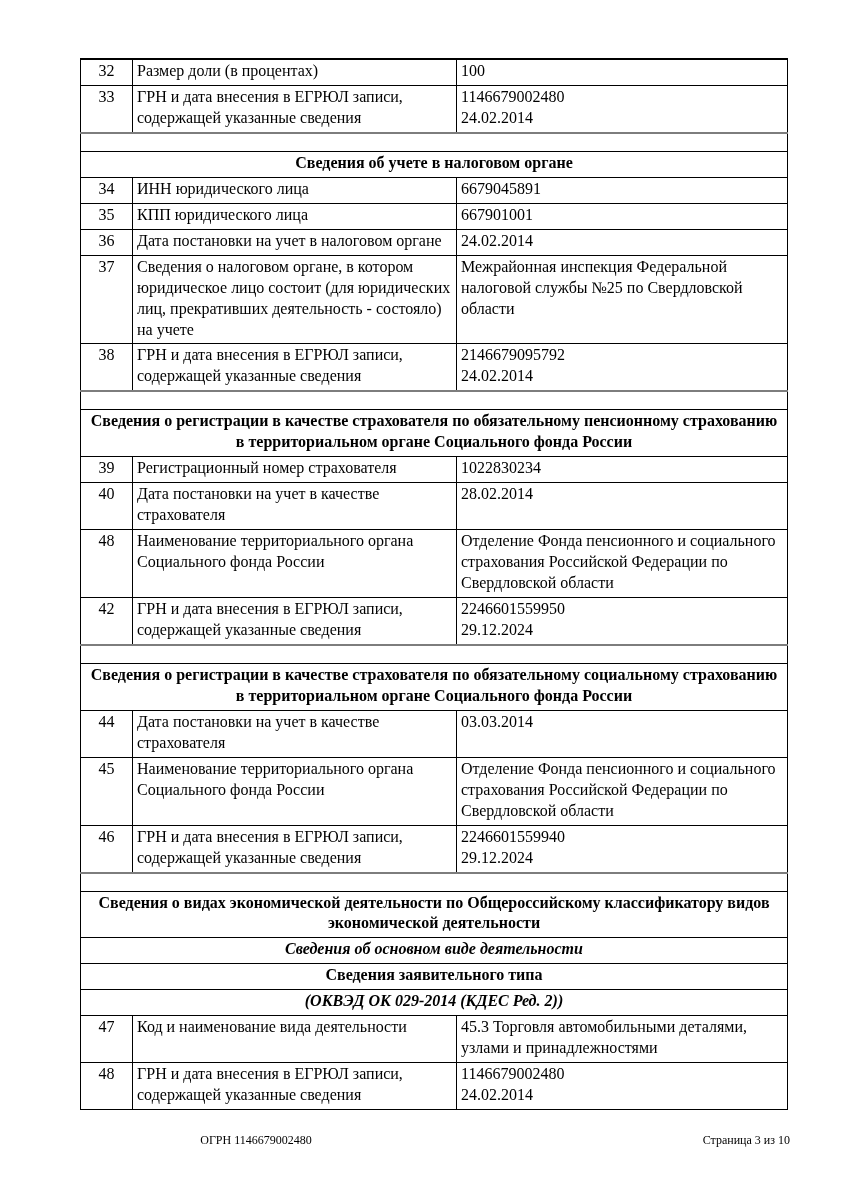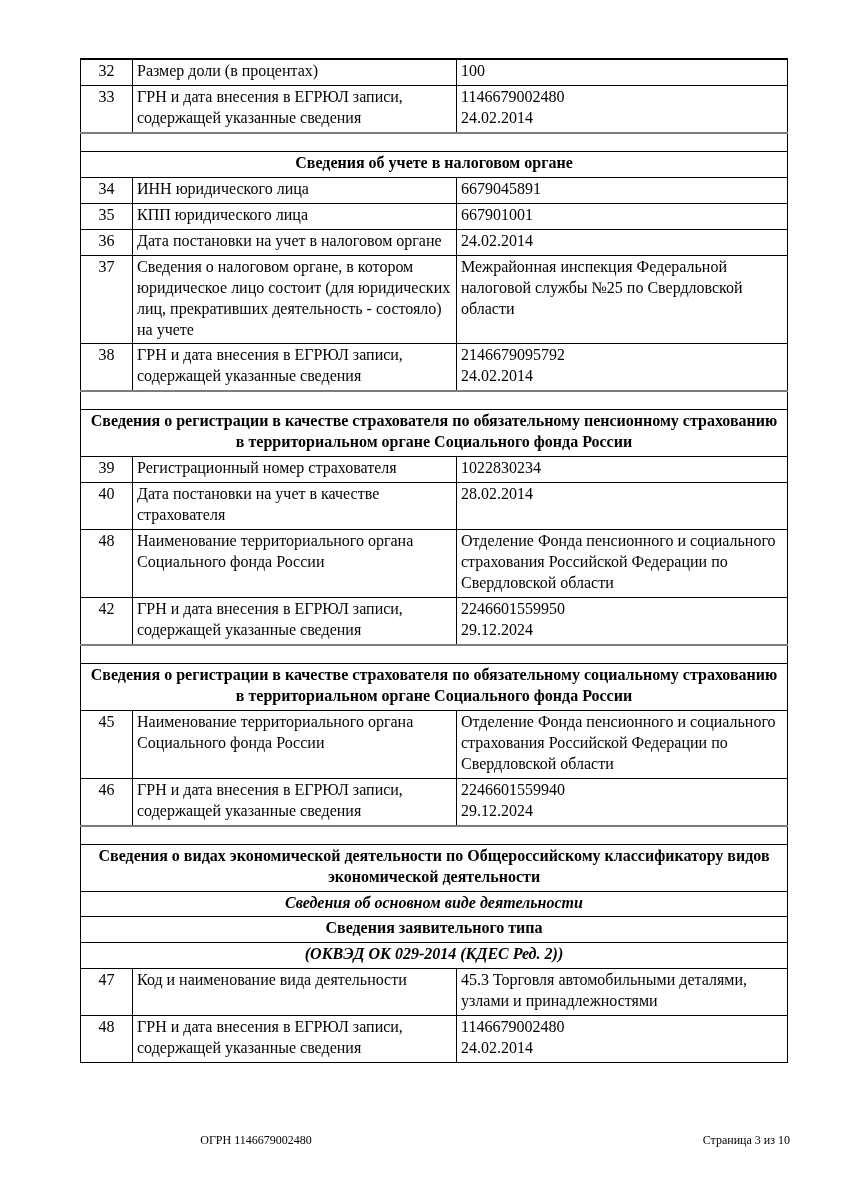--- a/index.html
+++ b/index.html
@@ -163,20 +163,27 @@
             <div>29.12.2024</div>
           </td>
         </tr>
         <tr class="spacer">
           <td colspan="3"></td>
         </tr>
         <tr>
           <td colspan="3" class="hdr bold">Сведения о регистрации в качестве страхователя по обязательному социальному страхованию в территориальном органе Социального фонда России</td>
         </tr>
         <tr>
+          <td class="num">44</td>
+          <td class="lbl">Дата постановки на учет в качестве страхователя</td>
+          <td class="val">
+            <div>03.03.2014</div>
+          </td>
+        </tr>
+        <tr>
           <td class="num">45</td>
           <td class="lbl">Наименование территориального органа Социального фонда России</td>
           <td class="val">
             <div>Отделение Фонда пенсионного и социального страхования Российской Федерации по Свердловской области</div>
           </td>
         </tr>
         <tr>
           <td class="num">46</td>
           <td class="lbl">ГРН и дата внесения в ЕГРЮЛ записи, содержащей указанные сведения</td>
           <td class="val">

